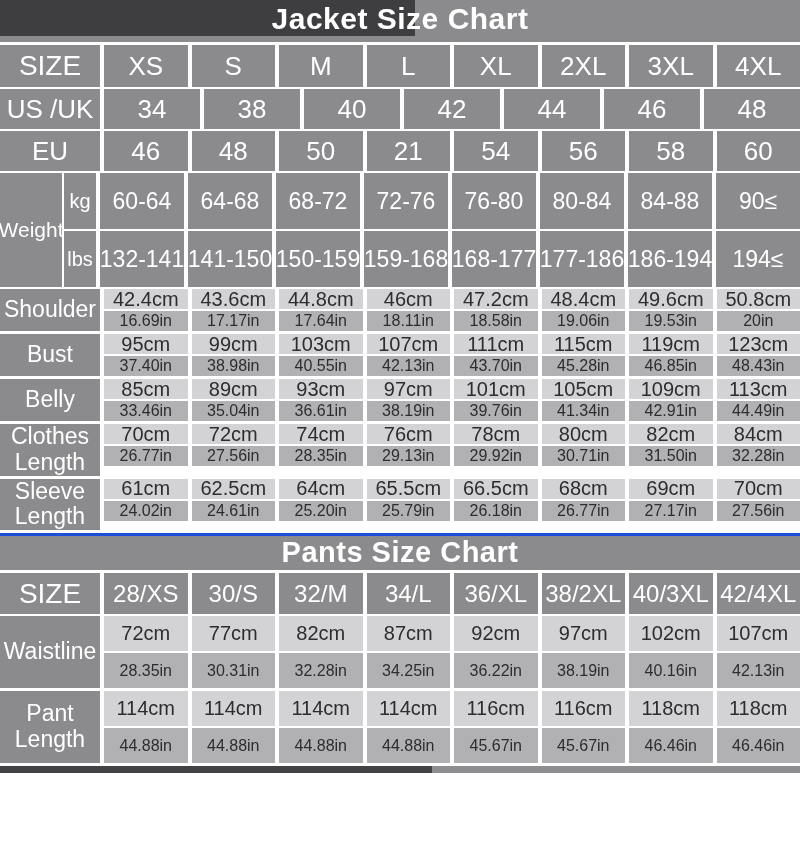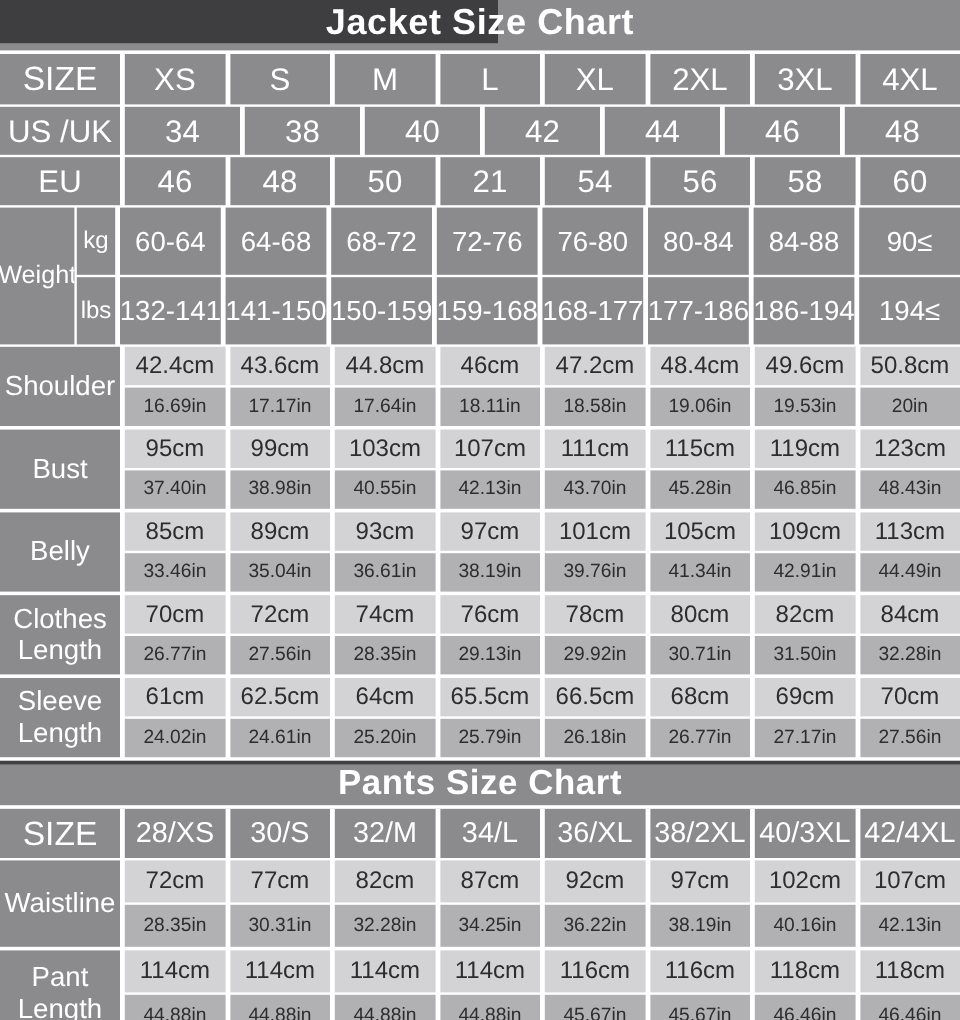--- a/index.html
+++ b/index.html
@@ -8,21 +8,21 @@
     font-family:"Liberation Sans", sans-serif;position:relative;
   }
   
   .titlebar{position:relative;height:42px;background:#8b8b8e;border-bottom:3px solid #fff;padding-left:34px;}
   .titlebar-dark{position:absolute;left:0;top:0;width:415px;height:36px;background:#3e3e40;}
   .titlebar-text{
     position:absolute;left:0;top:0;right:0;bottom:0;
     display:flex;align-items:center;justify-content:center;
     padding-bottom:4px;color:#ffffff;font-size:30px;font-weight:bold;letter-spacing:0.5px;
   }
-  .titlebar.pants{height:34px;border-top:3px solid #404040;border-bottom:3px solid #fff;background:#8b8b8e;}
+  .titlebar.pants{height:34px;border-top:3px solid #1d4ed8;border-bottom:3px solid #fff;background:#8b8b8e;}
   .titlebar.pants .titlebar-text{padding-bottom:2px;font-size:29px;}
   
   .row{display:flex;gap:4px;margin-bottom:2px;}
   .cell{
     flex:1;display:flex;align-items:center;justify-content:center;
     white-space:nowrap;overflow:hidden;
   }
   .g{background:#8b8b8e;color:#ffffff;font-size:26px;}
   .c{background:#d3d3d5;color:#2d2d2f;font-size:20px;}
   .i{background:#b1b1b4;color:#2d2d2f;font-size:16px;}
@@ -36,21 +36,21 @@
   .wrows{flex:1;display:flex;flex-direction:column;gap:2px;}
   .wrow{display:flex;gap:4px;height:56px;}
   .unit{flex:0 0 32px;font-size:20px;}
   .wval{font-size:23px;}
   
   #jacket-measurements{margin-top:0;}
   .group{display:flex;gap:4px;margin-bottom:3px;}
   .glabel{flex:0 0 100px;font-size:23px;white-space:normal;text-align:center;line-height:1.12;}
   .grows{flex:1;display:flex;flex-direction:column;gap:2px;}
   .mrow{display:flex;gap:4px;}
-  .jrow{height:32px;}
+  .jrow{height:20px;}
   .prow{height:35px;}
   
   #pants-header .hrow{height:41px;margin-bottom:2px;}
   #pants-header .label{font-size:28px;}
   #pants-header .pv{font-size:24px;}
   
   .bottom-strip{
     height:7px;
     background:linear-gradient(90deg,#434346 0%,#434346 54%,#8e8e91 54%,#8e8e91 100%);
   }

